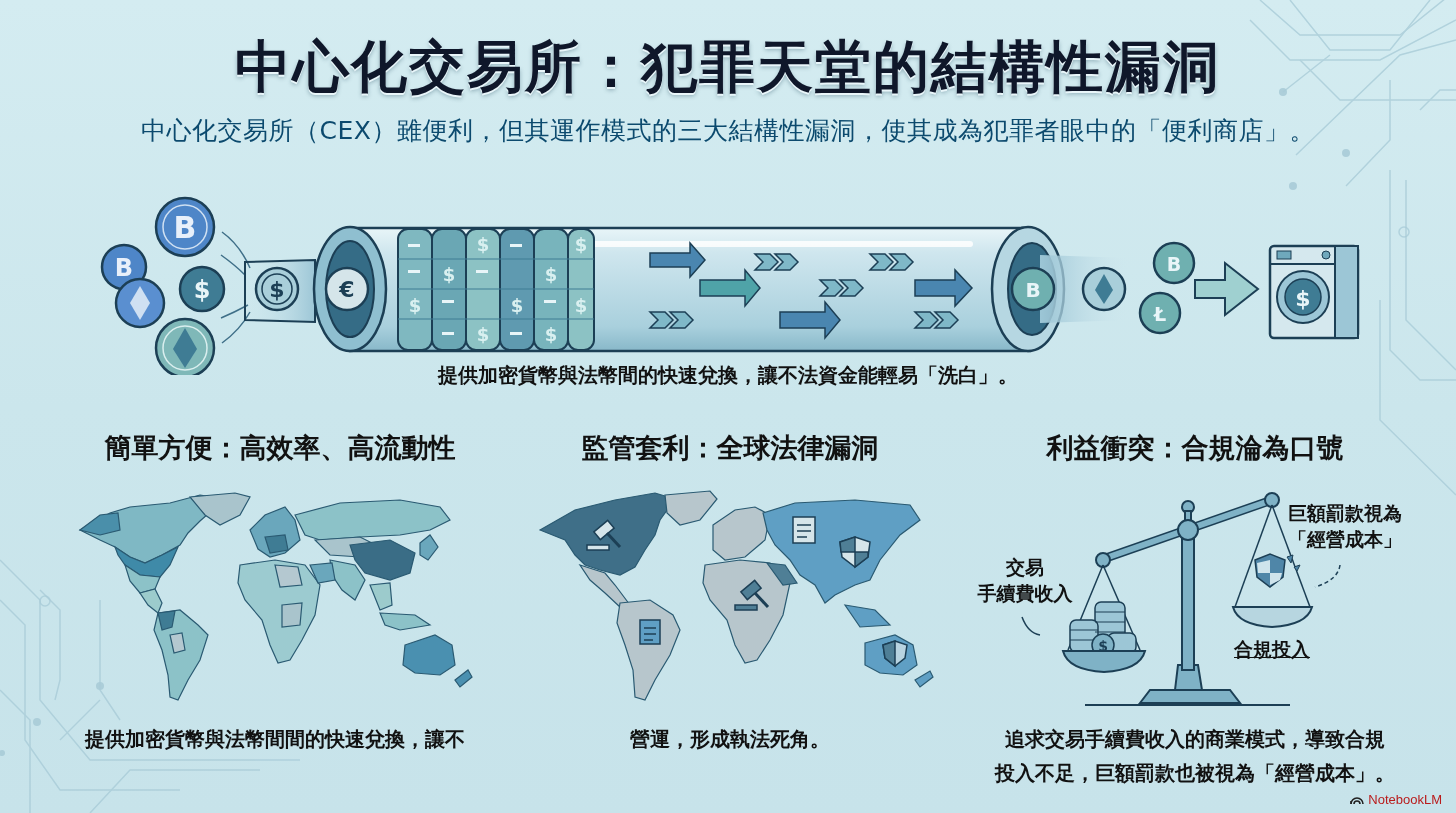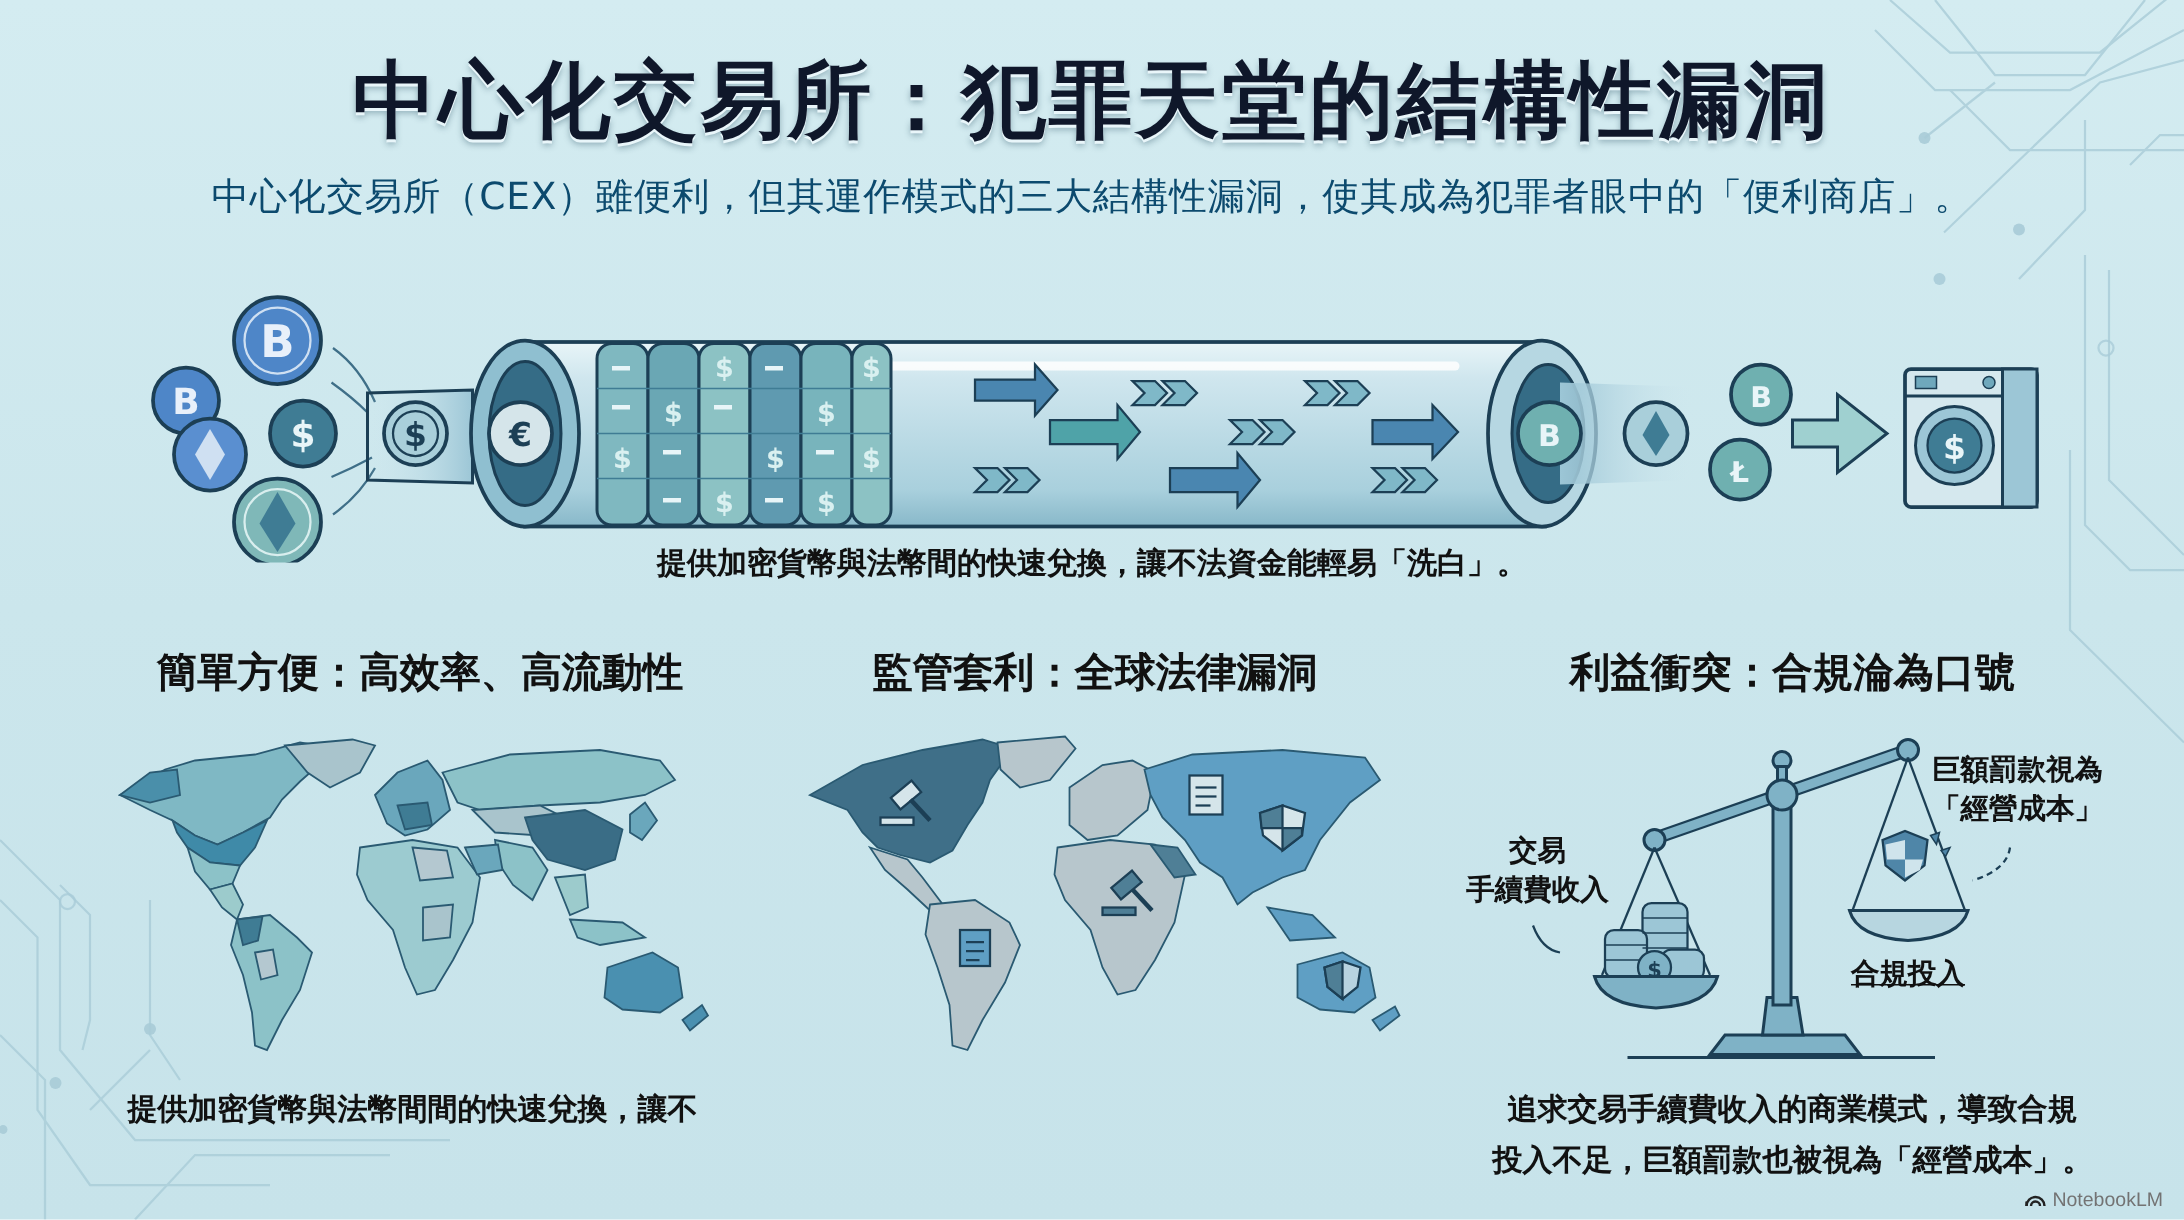--- a/index.html
+++ b/index.html
@@ -29,21 +29,21 @@
   .col-heading {
     position: absolute; top: 430px; font-size: 27px; font-weight: bold; color: #111; text-align: center;
   }
   .col-text {
     position: absolute; top: 722px; font-size: 20px; font-weight: bold; color: #111;
     text-align: center; line-height: 34px;
   }
   .illus { position: absolute; top: 485px; }
   .scale-label { position: absolute; font-size: 19px; font-weight: bold; color: #111; text-align: center; line-height: 26px; }
   .brand {
-    position: absolute; right: 14px; bottom: 6px; font-size: 13px; color: #737373;
+    position: absolute; right: 14px; bottom: 6px; font-size: 13px; color: #b91c1c;
     display: flex; align-items: center; gap: 4px; font-family: "Liberation Sans", sans-serif;
   }
 </style>
 </head>
 <body>
 
 <svg class="circuit" viewBox="0 0 1456 813">
   <g fill="none" stroke="#a9ccd8" stroke-width="1.5" opacity="0.8">
     <path d="M1290 0 L1330 50 L1390 50 L1430 0"></path>
     <path d="M1260 0 L1300 35 L1400 35 L1456 -10"></path>
@@ -382,20 +382,21 @@
 <div class="scale-label" style="left:1285px; top:500px; width:120px;">
   <div>巨額罰款視為</div>
   <div>「經營成本」</div>
 </div>
 <div class="scale-label" style="left:1222px; top:636px; width:100px;text-decoration:underline;">合規投入</div>
 
 <div class="col-text" style="left:40px; width:470px;">
   <div>提供加密貨幣與法幣間間的快速兌換，讓不</div>
 </div>
 <div class="col-text" style="left:495px; width:470px;">
+  <div>營運，形成執法死角。</div>
 </div>
 <div class="col-text" style="left:950px; width:490px;">
   <div>追求交易手續費收入的商業模式，導致合規</div>
   <div>投入不足，巨額罰款也被視為「經營成本」。</div>
 </div>
 
 <div class="brand">
   <svg width="14" height="11" viewBox="0 0 14 11">
     <path d="M1 10 A6 6 0 0 1 13 10" fill="none" stroke="#222" stroke-width="1.6"></path>
     <path d="M4 10 A3 3 0 0 1 10 10" fill="none" stroke="#222" stroke-width="1.6"></path>

